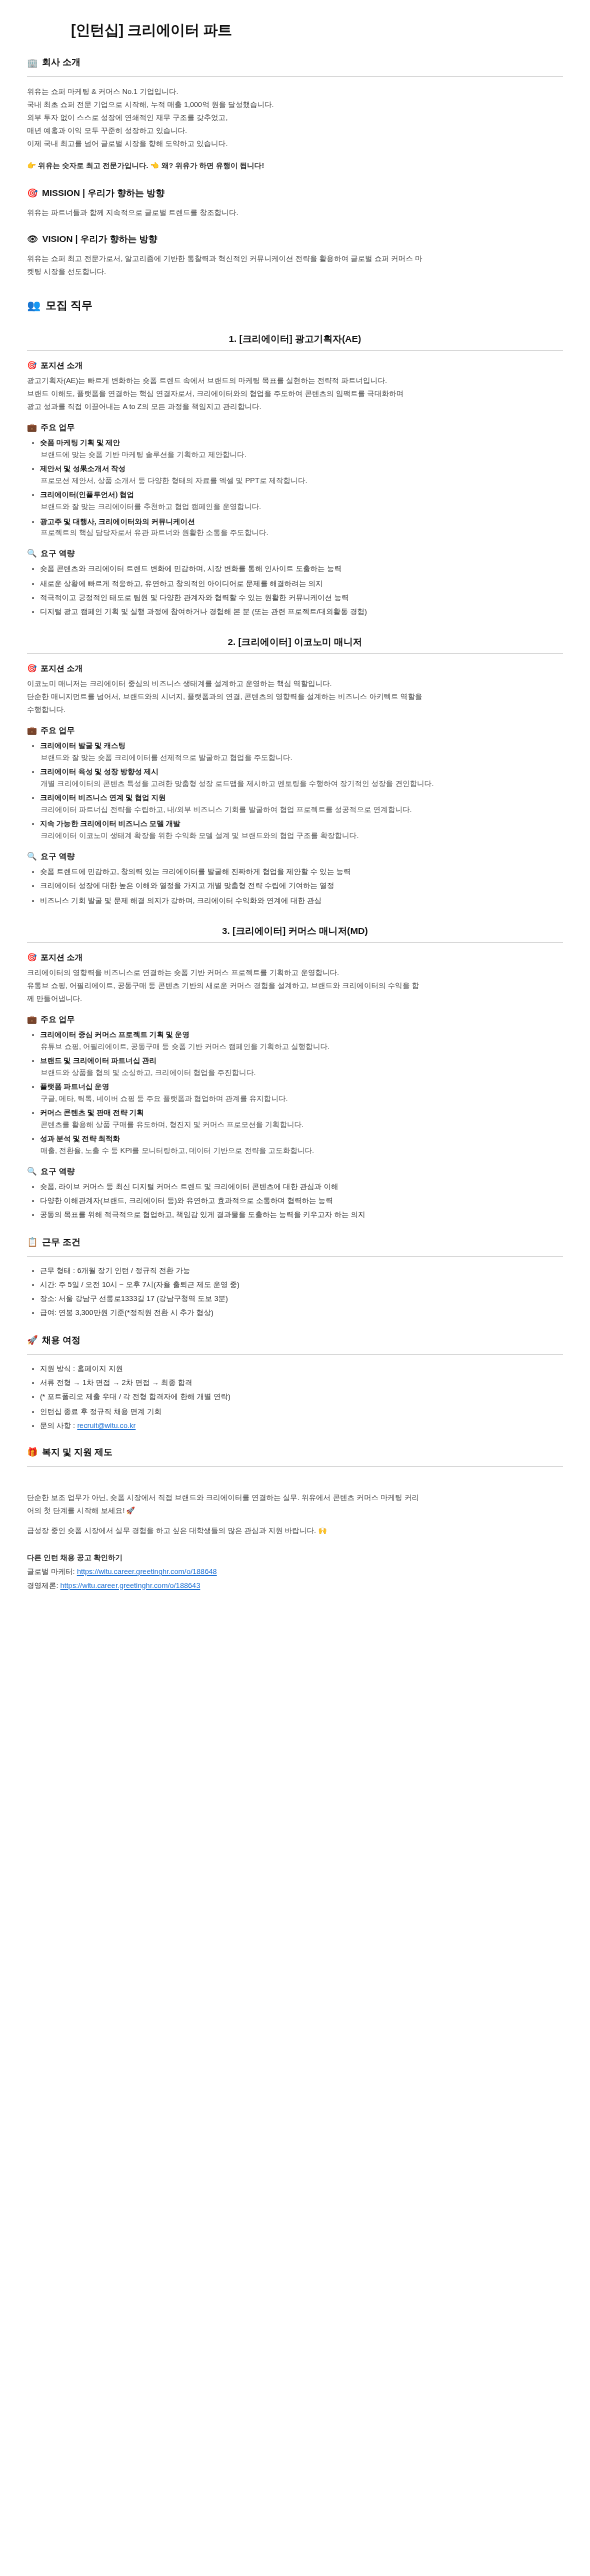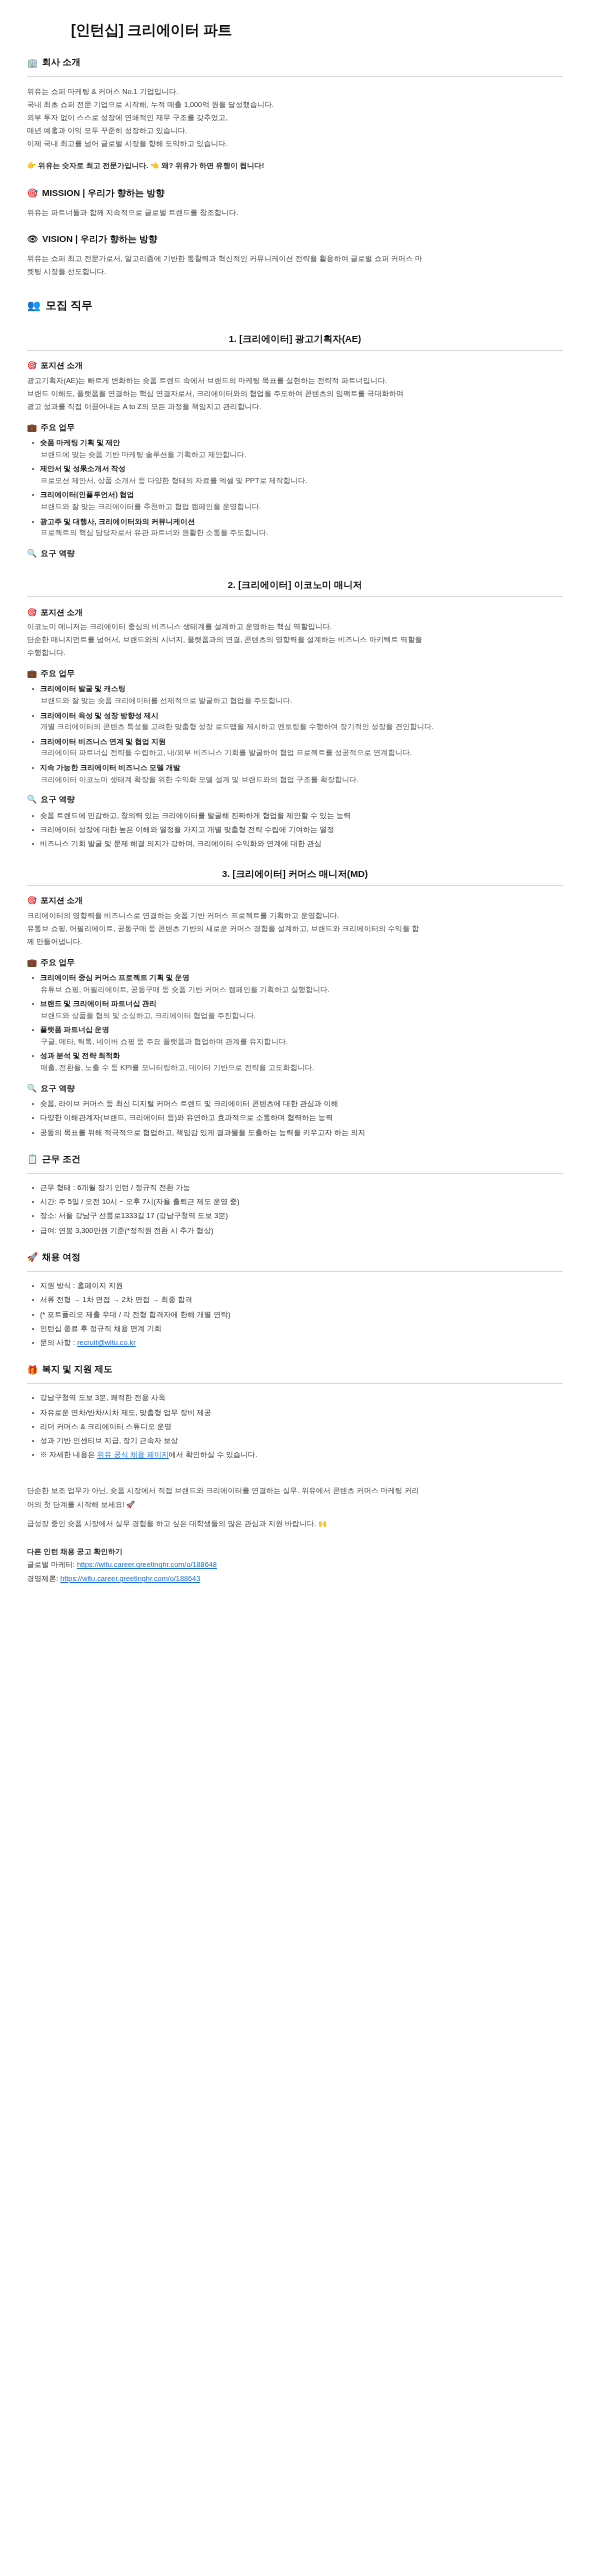--- a/index.html
+++ b/index.html
@@ -189,20 +189,26 @@
     <li>
       <span class="li-title">광고주 및 대행사, 크리에이터와의 커뮤니케이션</span>
       <span class="li-sub">프로젝트의 핵심 담당자로서 유관 파트너와 원활한 소통을 주도합니다.</span>
     </li>
   </ul>
 
   <div class="sub-head">
     <span class="emoji">🔍</span>
     <span>요구 역량</span>
   </div>
+  <ul class="bul">
+    <li>숏폼 콘텐츠와 크리에이터 트렌드 변화에 민감하며, 시장 변화를 통해 인사이트 도출하는 능력</li>
+    <li>새로운 상황에 빠르게 적응하고, 유연하고 창의적인 아이디어로 문제를 해결하려는 의지</li>
+    <li>적극적이고 긍정적인 태도로 팀원 및 다양한 관계자와 협력할 수 있는 원활한 커뮤니케이션 능력</li>
+    <li>디지털 광고 캠페인 기획 및 실행 과정에 참여하거나 경험해 본 분 (또는 관련 프로젝트/대외활동 경험)</li>
+  </ul>
 
   <div class="job-head">
     <span>2.</span>
     <span>[크리에이터] 이코노미 매니저</span>
   </div>
   <hr class="rule">
 
   <div class="sub-head">
     <span class="emoji">🎯</span>
     <span>포지션 소개</span>
@@ -267,20 +273,24 @@
       <span class="li-title">크리에이터 중심 커머스 프로젝트 기획 및 운영</span>
       <span class="li-sub">유튜브 쇼핑, 어필리에이트, 공동구매 등 숏폼 기반 커머스 캠페인을 기획하고 실행합니다.</span>
     </li>
     <li>
       <span class="li-title">브랜드 및 크리에이터 파트너십 관리</span>
       <span class="li-sub">브랜드와 상품을 협의 및 소싱하고, 크리에이터 협업을 주진합니다.</span>
     </li>
     <li>
       <span class="li-title">플랫폼 파트너십 운영</span>
       <span class="li-sub">구글, 메타, 틱톡, 네이버 쇼핑 등 주요 플랫폼과 협업하며 관계를 유지합니다.</span>
+    </li>
+    <li>
+      <span class="li-title">커머스 콘텐츠 및 판매 전략 기획</span>
+      <span class="li-sub">콘텐츠를 활용해 상품 구매를 유도하며, 형진지 및 커머스 프로모션을 기획합니다.</span>
     </li>
     <li>
       <span class="li-title">성과 분석 및 전략 최적화</span>
       <span class="li-sub">매출, 전환율, 노출 수 등 KPI를 모니터링하고, 데이터 기반으로 전략을 고도화합니다.</span>
     </li>
   </ul>
 
   <div class="sub-head">
     <span class="emoji">🔍</span>
     <span>요구 역량</span>
@@ -317,29 +327,20 @@
       문의 사항 :
       <a class="link" href="#">recruit@witu.co.kr</a>
     </li>
   </ul>
 
   <div class="sec-head">
     <span class="emo emoji">🎁</span>
     <span>복지 및 지원 제도</span>
   </div>
   <hr class="rule">
-  <ul class="bul">
-    <li>강남구청역 도보 3분, 쾌적한 전용 사옥</li>
-    <li>자유로운 연차/반차/시차 제도, 맞춤형 업무 장비 제공</li>
-    <li>리더 커머스 &amp; 크리에이터 스튜디오 운영</li>
-    <li>성과 기반 인센티브 지급, 장기 근속자 보상</li>
-    <li>
-      <span>※ 자세한 내용은 </span><a class="link" href="#">위유 공식 채용 페이지</a><span>에서 확인하실 수 있습니다.</span>
-    </li>
-  </ul>
 
   <div class="tail-note">
     <div class="para">단순한 보조 업무가 아닌, 숏폼 시장에서 직접 브랜드와 크리에이터를 연결하는 실무. 위유에서 콘텐츠 커머스 마케팅 커리</div>
     <div class="para">어의 첫 단계를 시작해 보세요! 🚀</div>
     <div class="spacer-8"></div>
     <div class="para">급성장 중인 숏폼 시장에서 실무 경험을 하고 싶은 대학생들의 많은 관심과 지원 바랍니다. 🙌</div>
   </div>
 
   <div class="foot-block">
     <div class="bold">다른 인턴 채용 공고 확인하기</div>

